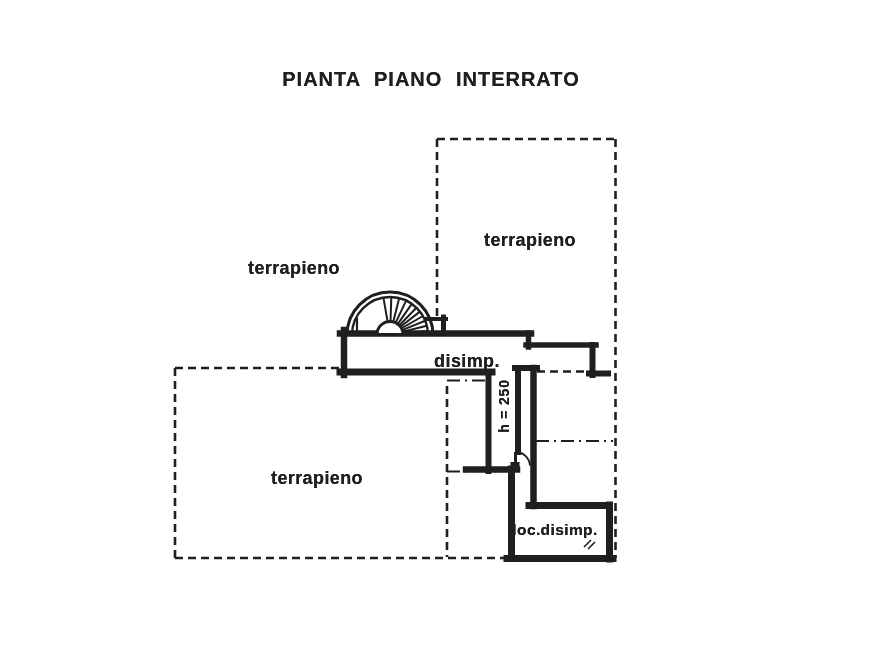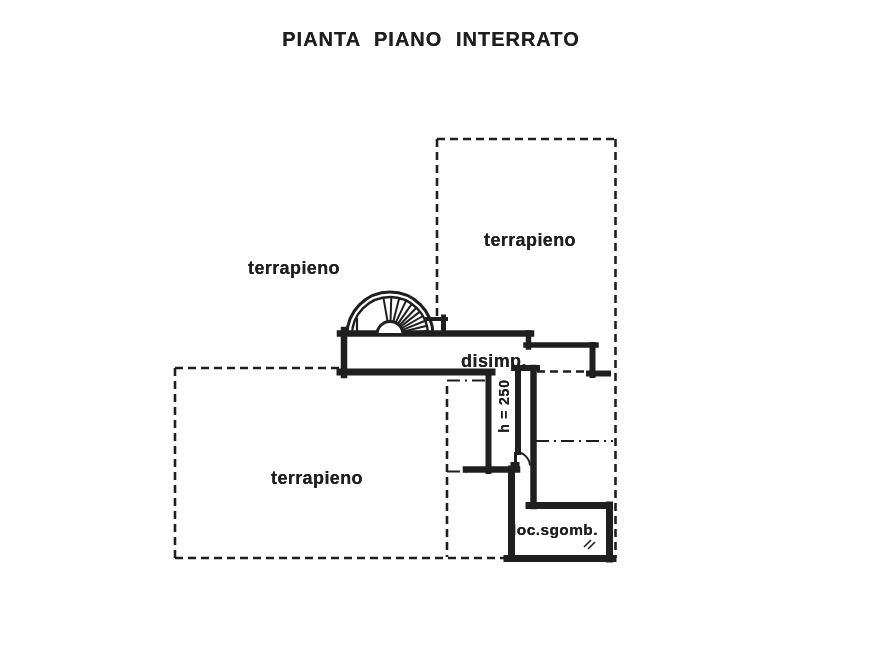--- a/index.html
+++ b/index.html
@@ -17,20 +17,21 @@
     font-weight:700;
     text-align:center;
     letter-spacing:0.4px;
     text-shadow:0 0 0.5px #2a2a2a;
     white-space:nowrap;
   }
   .title{
     font-size:20px;
     letter-spacing:1px;
     word-spacing:7px;
+    margin-top:40px;
   }
   .room{font-size:18px;}
   .rot{
     transform:rotate(-90deg);
     font-size:14px;
     letter-spacing:0.8px;
   }
 </style>
 </head>
 <body>
@@ -118,19 +119,19 @@
   </svg>
 
   <div class="lbl title" style="left:281px;top:28px;width:300px;">PIANTA PIANO INTERRATO</div>
 
   <div class="lbl room" style="left:470px;top:230px;width:120px;">terrapieno</div>
 
   <div class="lbl room" style="left:234px;top:258px;width:120px;">terrapieno</div>
 
   <div class="lbl room" style="left:257px;top:468px;width:120px;">terrapieno</div>
 
-  <div class="lbl room" style="left:434px;top:351px;width:120px;">disimp.</div>
+  <div class="lbl room" style="left:407px;top:351px;width:120px;">disimp.</div>
 
-  <div class="lbl room" style="left:495px;top:521px;width:120px;font-size:15.5px;">loc.sgomb.</div>
+  <div class="lbl room" style="left:495px;top:521px;width:120px;font-size:15.5px;">loc.disimp.</div>
 
   <div class="lbl rot" style="left:464px;top:398px;width:80px;height:16px;">h = 250</div>
 
 </div>
 
 </body></html>

